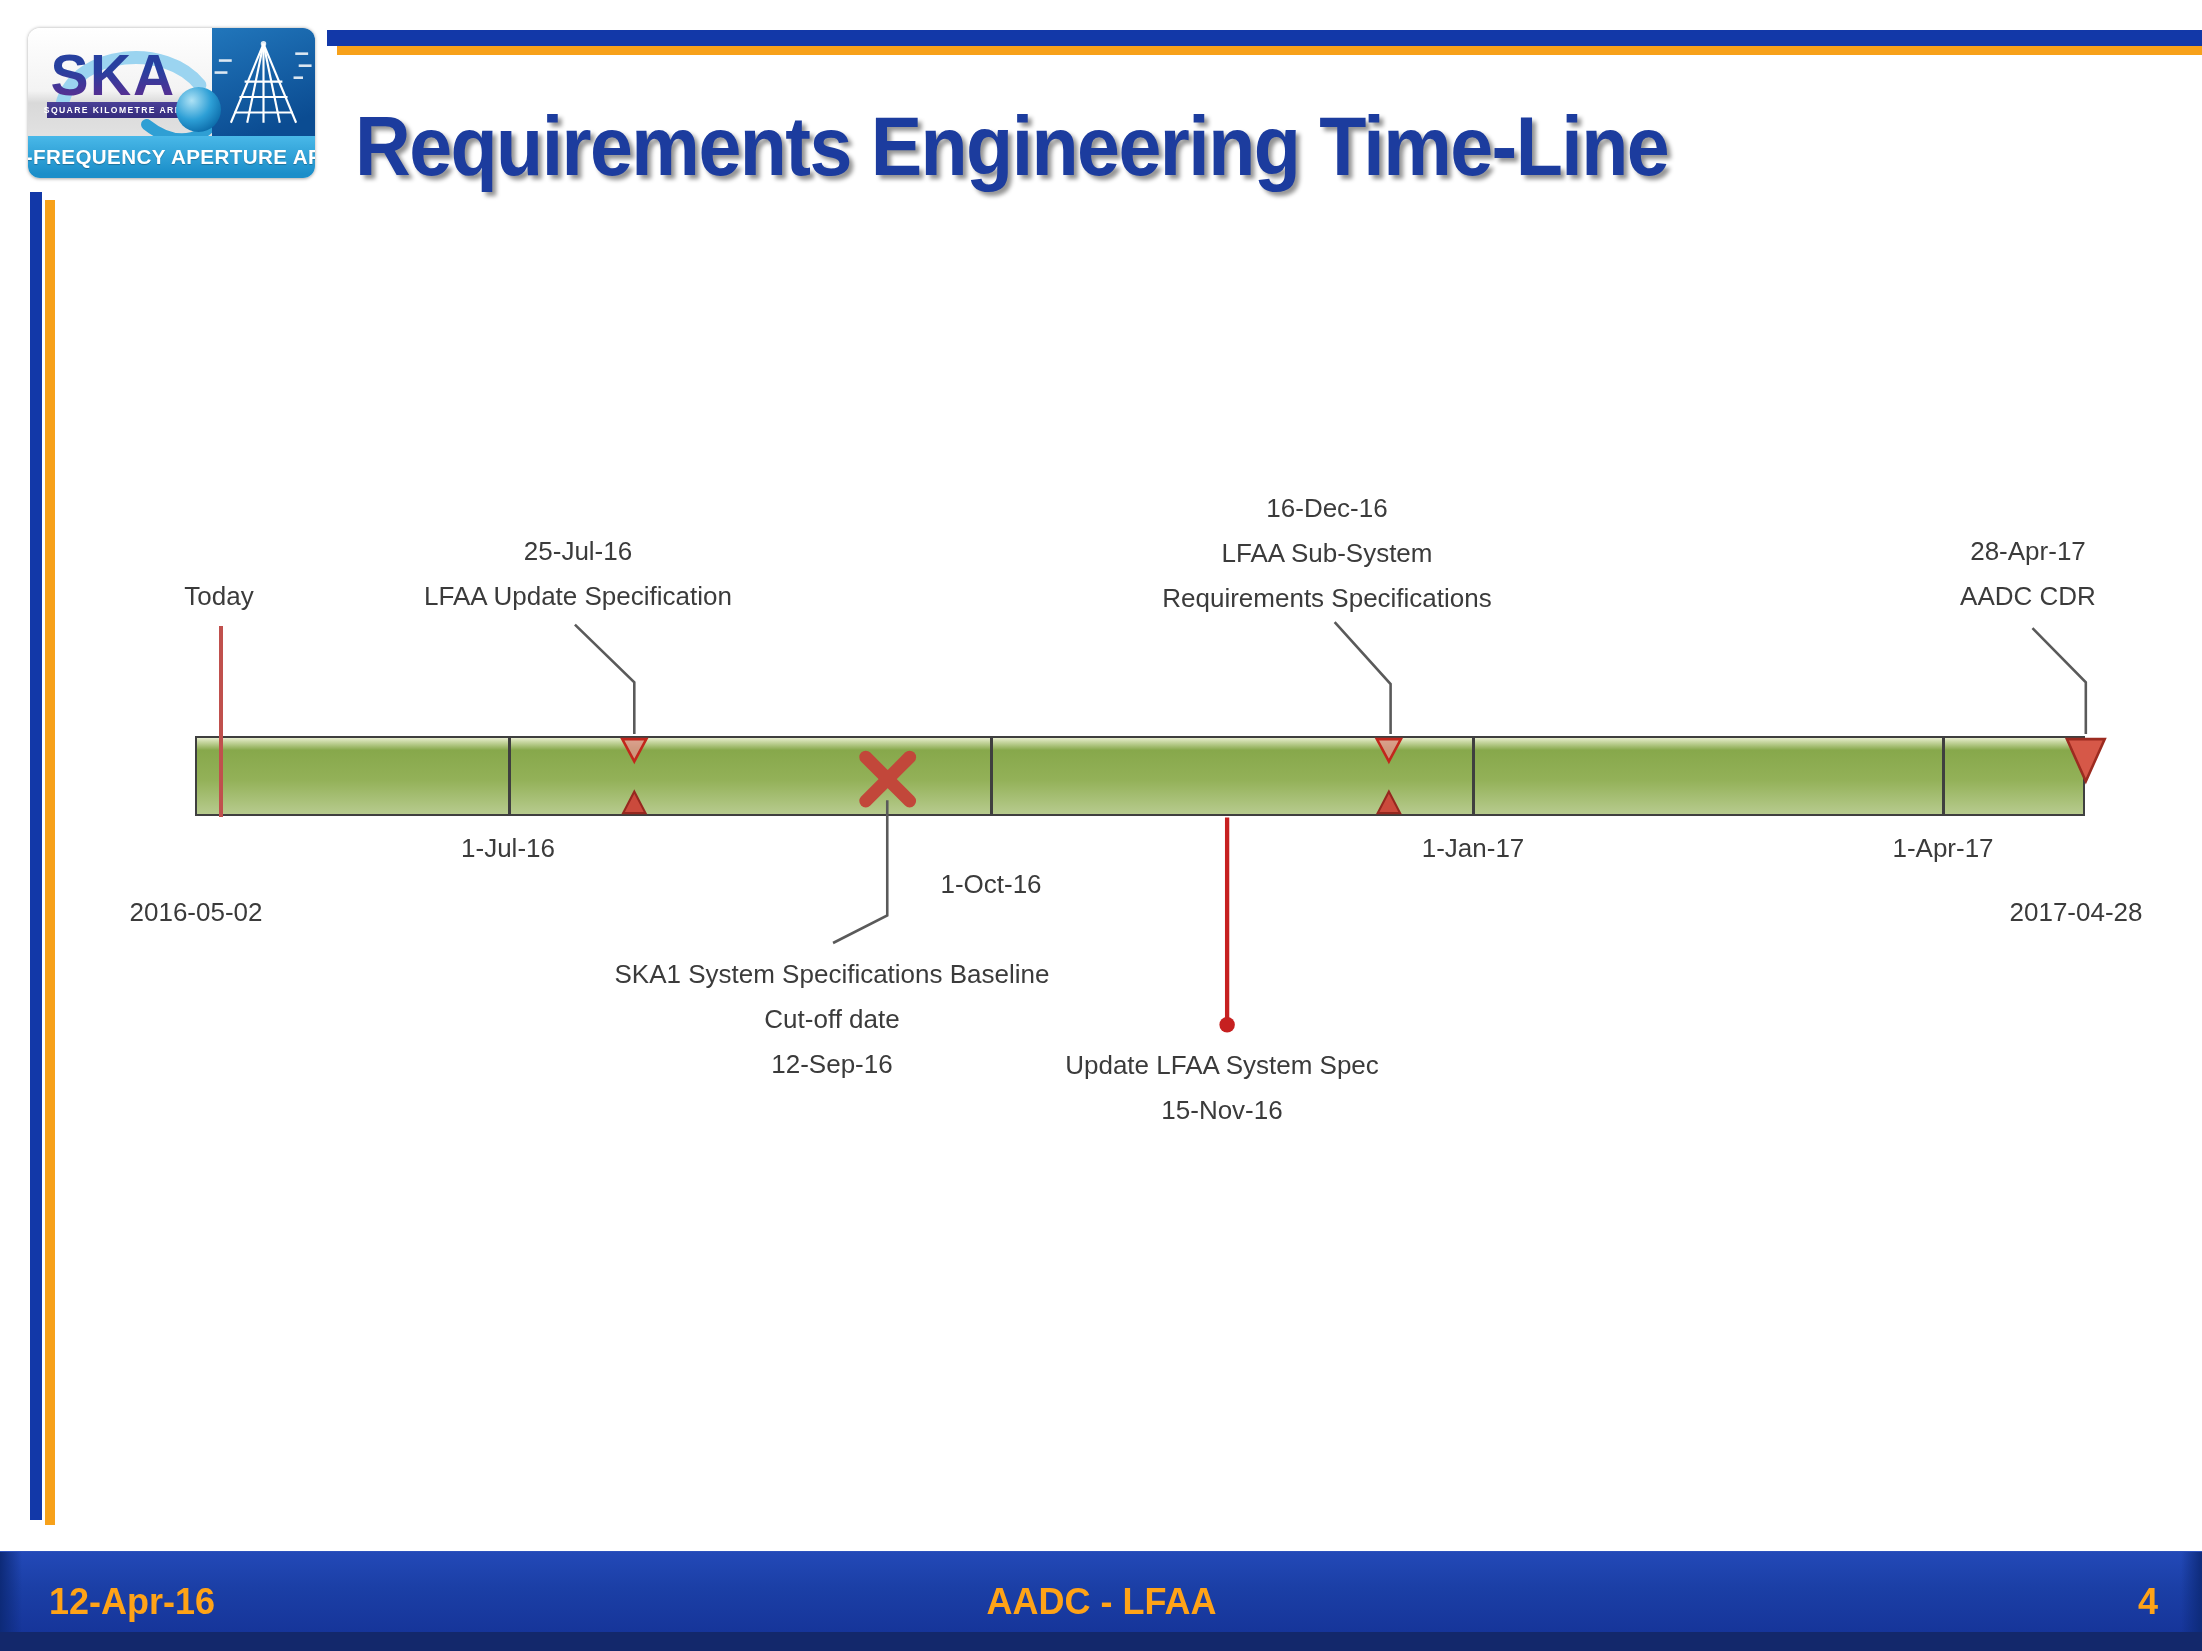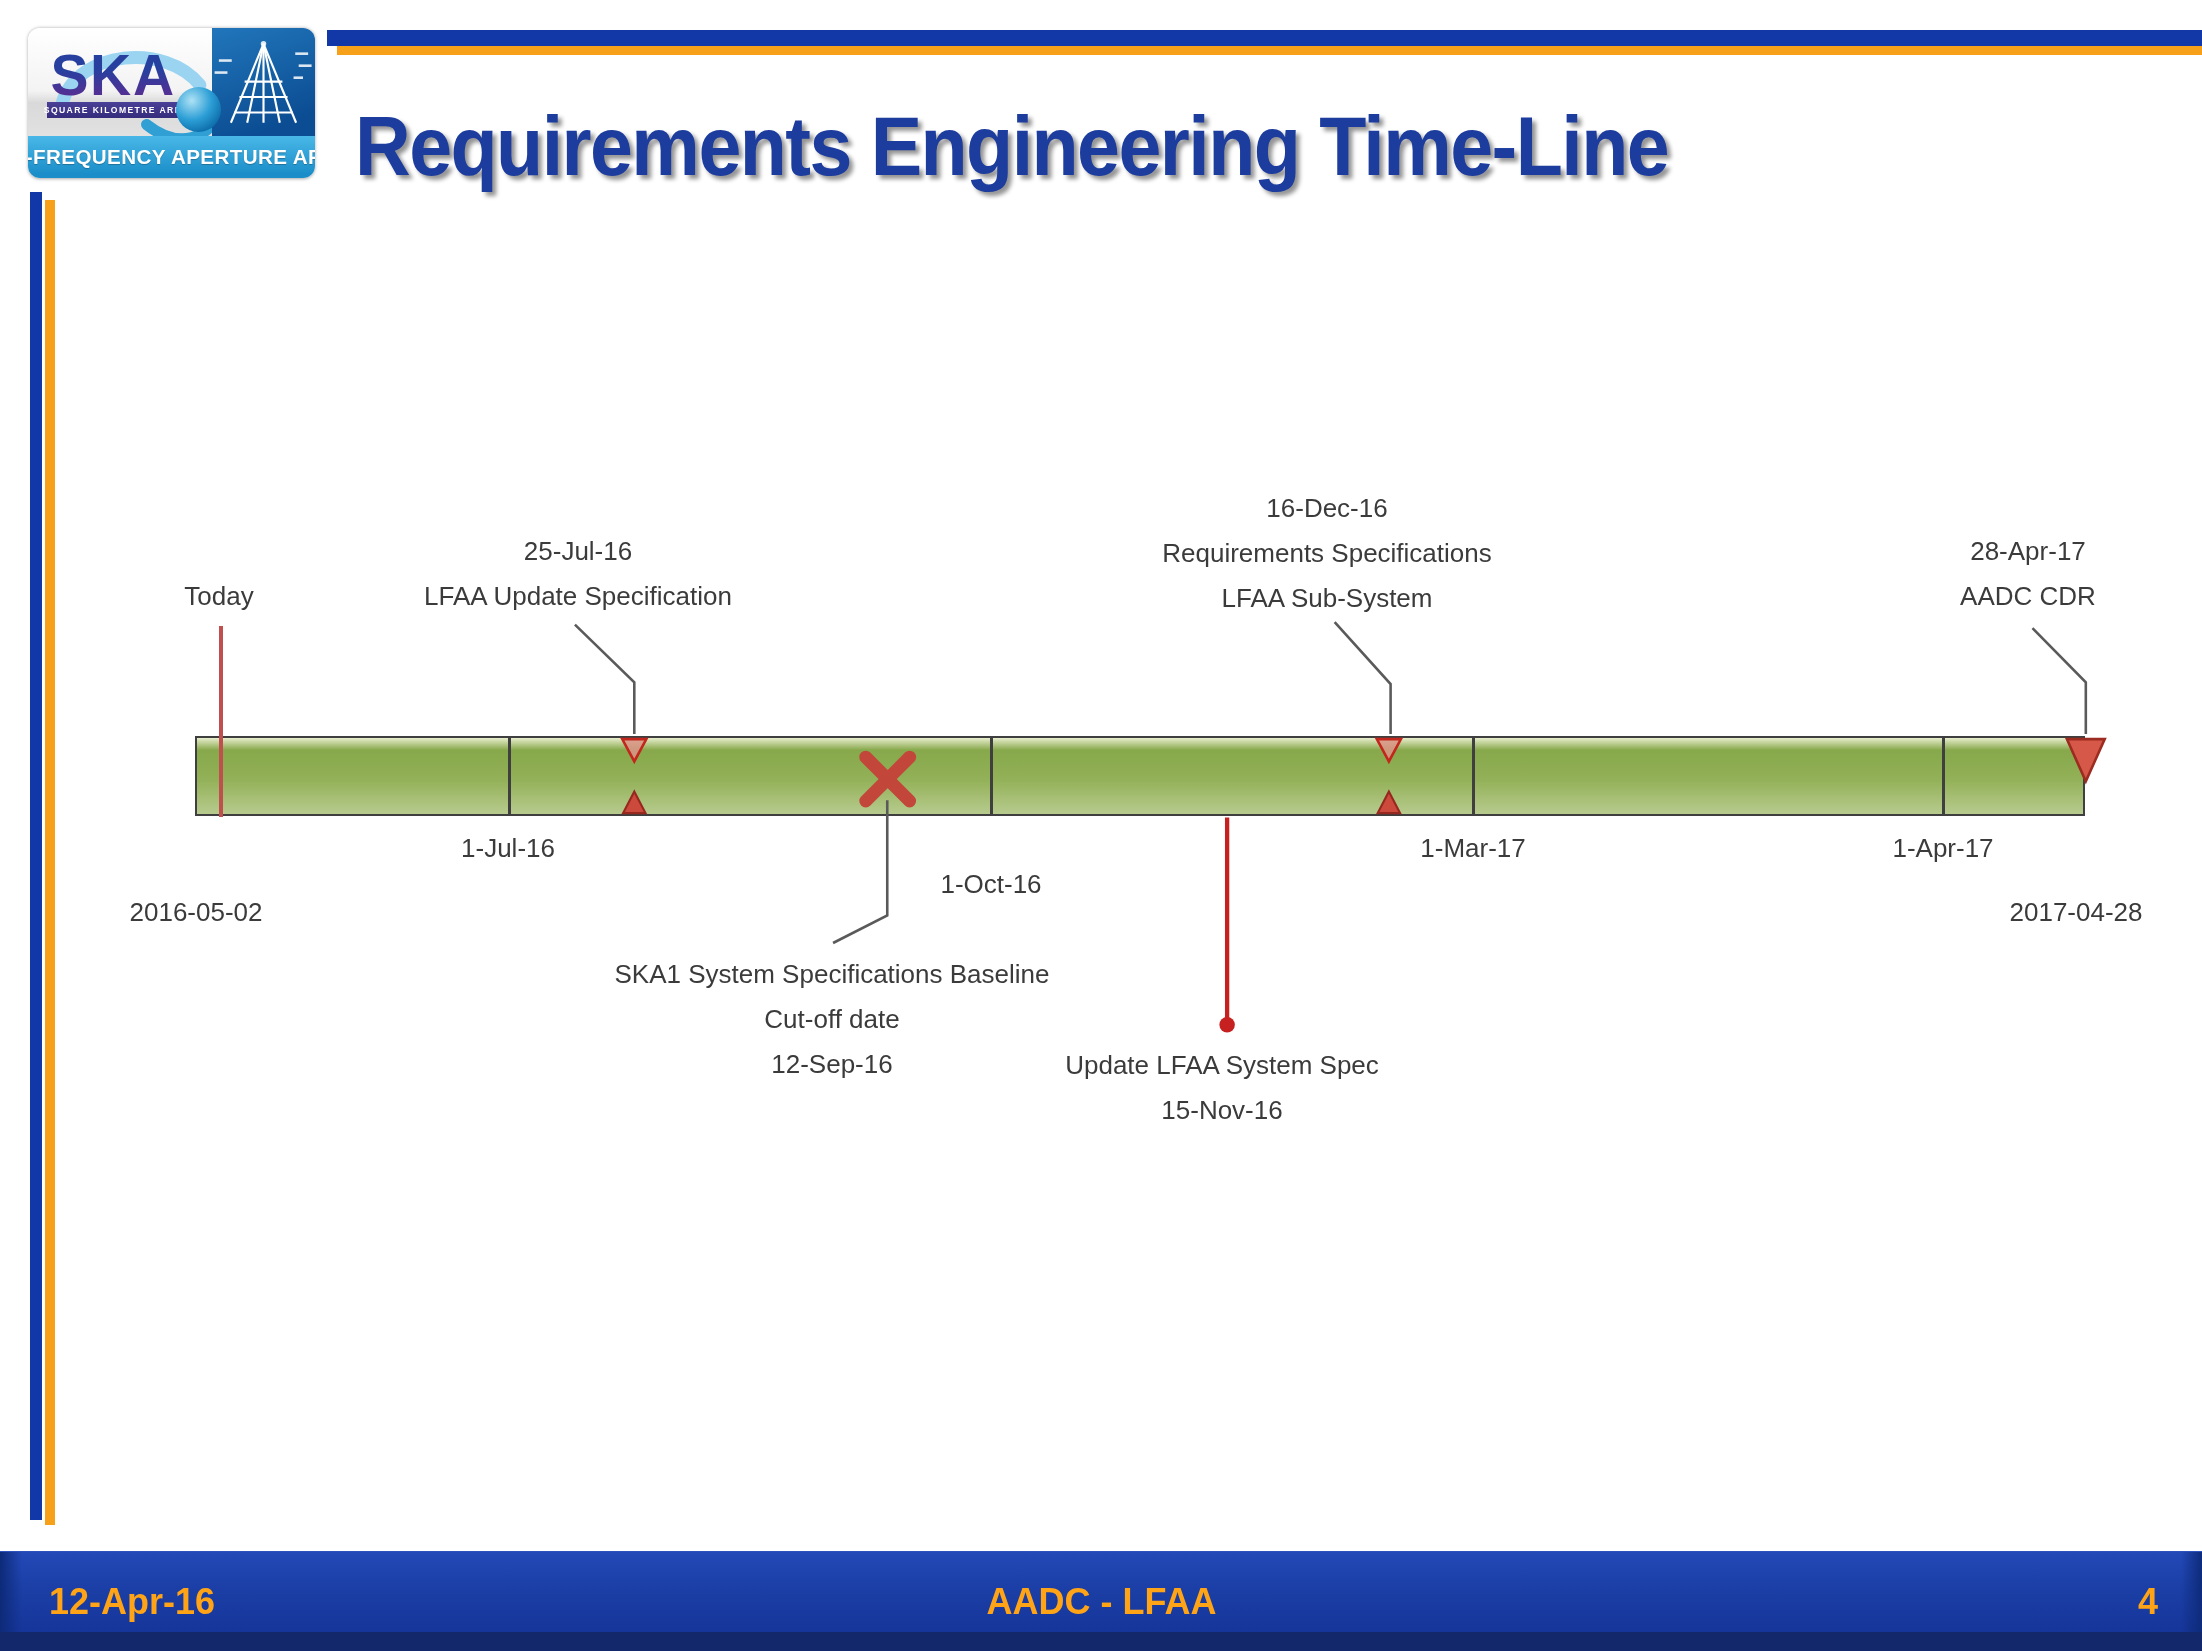--- a/index.html
+++ b/index.html
@@ -145,31 +145,31 @@
 
   <div class="lbl" style="left:219px;top:574px;">
     <div>Today</div>
   </div>
   <div class="lbl" style="left:578px;top:529px;">
     <div>25-Jul-16</div>
     <div>LFAA Update Specification</div>
   </div>
   <div class="lbl" style="left:1327px;top:486px;">
     <div>16-Dec-16</div>
+    <div>LFAA Sub-System</div>
     <div>Requirements Specifications</div>
-    <div>LFAA Sub-System</div>
   </div>
   <div class="lbl" style="left:2028px;top:529px;">
     <div>28-Apr-17</div>
     <div>AADC CDR</div>
   </div>
 
   <div class="lbl" style="left:508px;top:826px;">1-Jul-16</div>
   <div class="lbl" style="left:991px;top:862px;">1-Oct-16</div>
-  <div class="lbl" style="left:1473px;top:826px;">1-Mar-17</div>
+  <div class="lbl" style="left:1473px;top:826px;">1-Jan-17</div>
   <div class="lbl" style="left:1943px;top:826px;">1-Apr-17</div>
 
   <div class="lbl" style="left:196px;top:890px;">2016-05-02</div>
   <div class="lbl" style="left:2076px;top:890px;">2017-04-28</div>
 
   <div class="lbl" style="left:832px;top:952px;">
     <div>SKA1 System Specifications Baseline</div>
     <div>Cut-off date</div>
     <div>12-Sep-16</div>
   </div>

